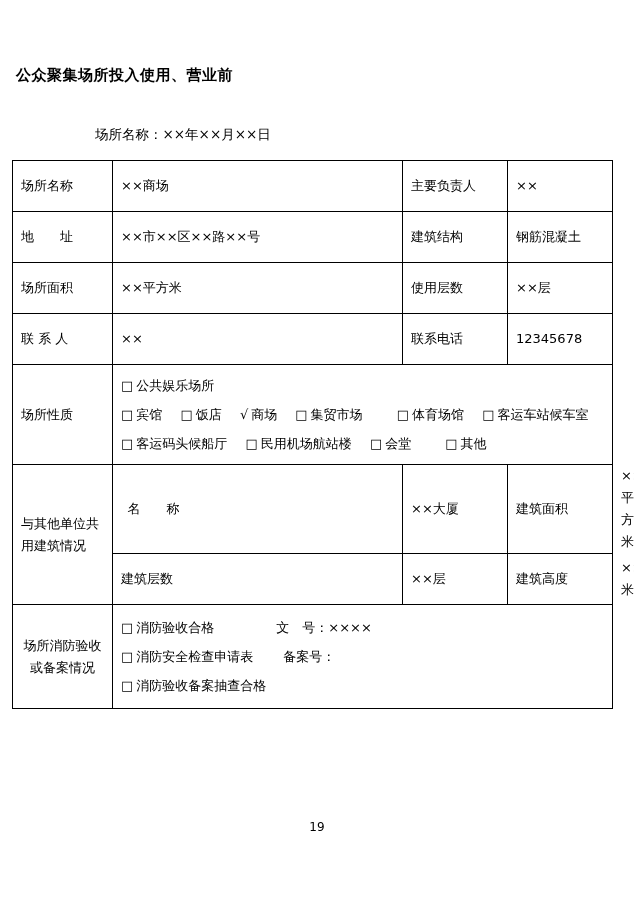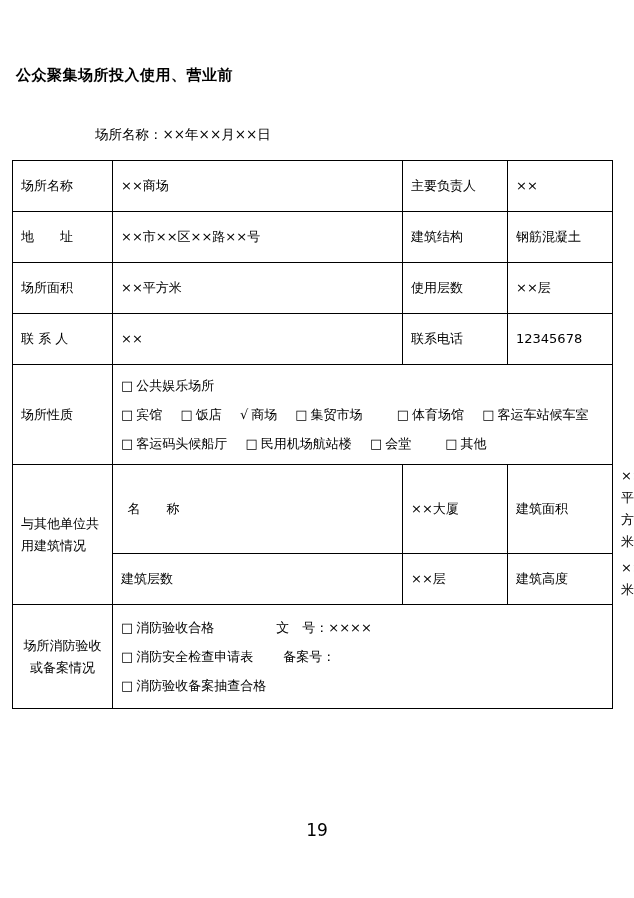--- a/index.html
+++ b/index.html
@@ -100,21 +100,21 @@
   }
   .multiline {
     line-height: 25px;
   }
   .pagenum {
     position: absolute;
     left: 0;
     top: 820px;
     width: 634px;
     text-align: center;
-    font-size: 17px;
+    font-size: 12px;
   }
   .nowrap { white-space: nowrap; }
 </style>
 </head>
 <body>
 
 <div class="page" data-name="document-page">
 
   <div class="title-block" data-name="document-title">
     <div class="title-line" data-name="title-line-1">公众聚集场所投入使用、营业前</div>

